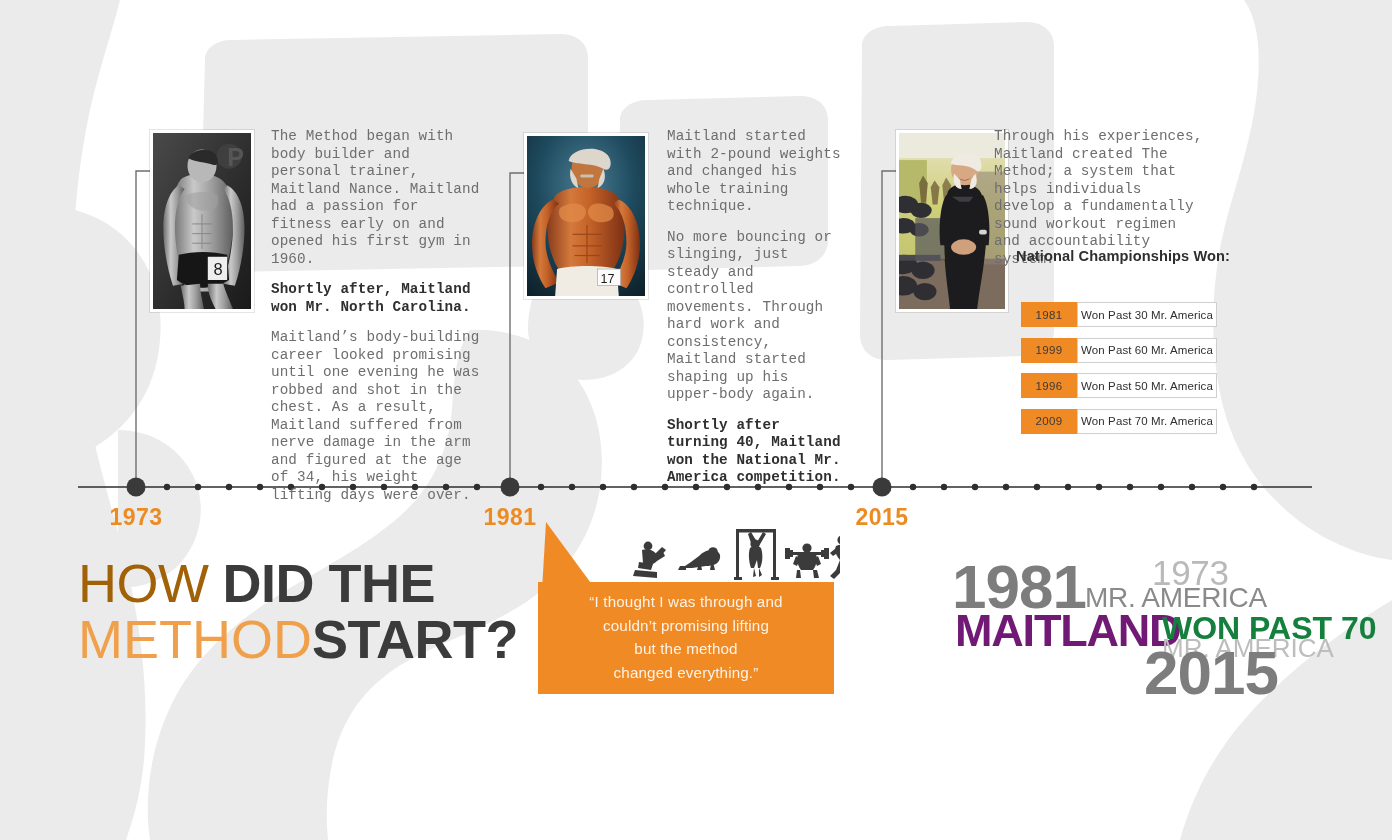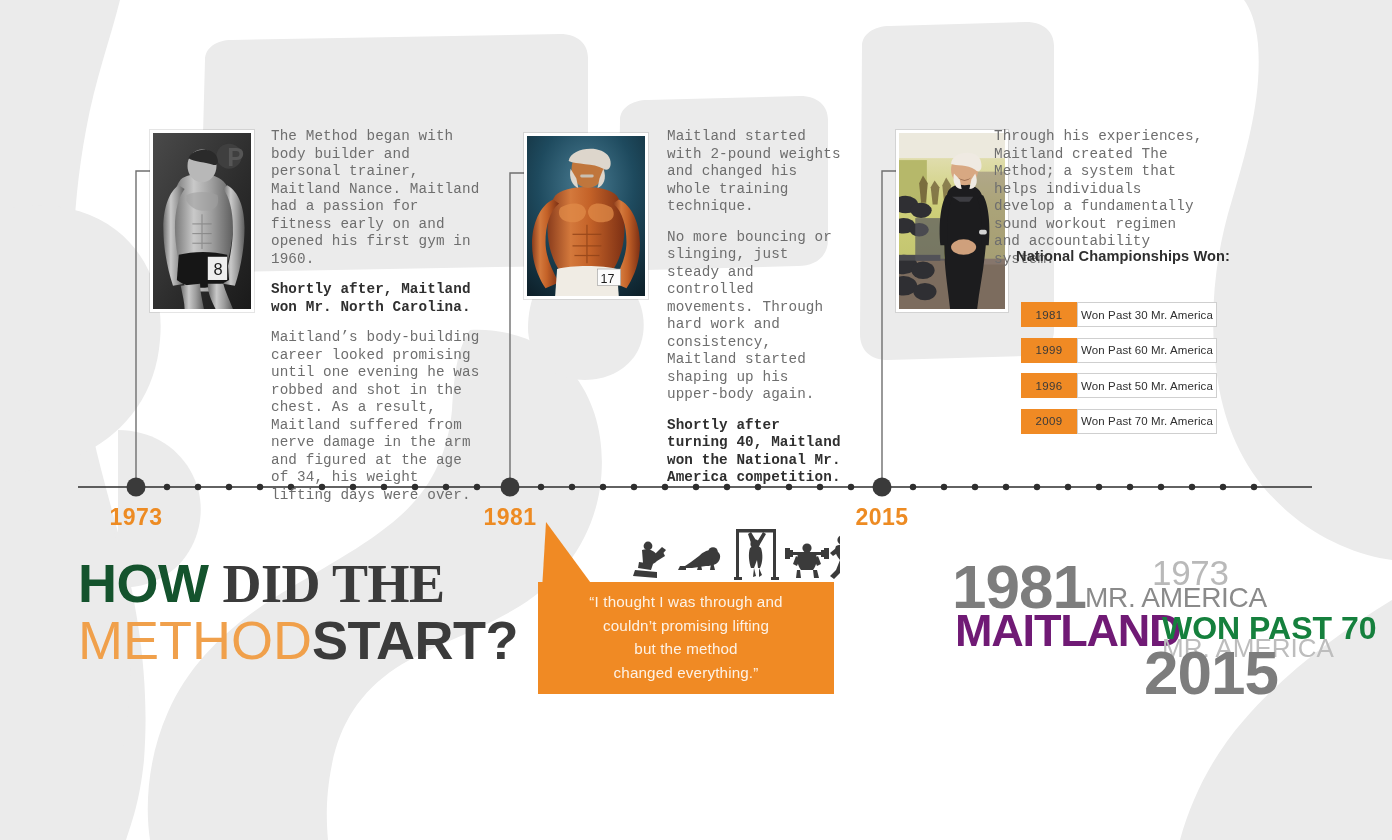--- a/index.html
+++ b/index.html
@@ -61,21 +61,21 @@
   .champ-desc {
     flex:1; background:#ffffff; border:1px solid #cfcfcf;
     color:#2f2f2f; font-size:11.5px;
     display:flex; align-items:center; justify-content:center;
     letter-spacing:0.1px;
   }
 
   
   .headline { position:absolute; z-index:8; line-height:0.93; white-space:nowrap; }
   .headline .l1, .headline .l2 { display:block; font-size:54px; }
-  .hl-orange-bold { color:#14532d; font-weight:bold; letter-spacing:-0.5px; }
+  .hl-orange-bold { color:#a16207; font-weight:normal; letter-spacing:-0.5px; }
   .hl-dark-bold   { color:#3b3b3b; font-weight:bold; letter-spacing:-0.5px; }
   .hl-orange-thin { color:#F0A04B; font-weight:normal; letter-spacing:0px; }
 
   
   .callout-layer { position:absolute; z-index:7; }
   .callout-text {
     position:absolute; z-index:9;
     color:#fdf2e6; font-size:15.2px; line-height:23.5px;
     text-align:center; width:296px; letter-spacing:0.15px;
   }
@@ -376,21 +376,21 @@
       <div class="champ-desc">Won Past 50 Mr. America</div>
     </div>
     <div class="champ-row">
       <div class="champ-year">2009</div>
       <div class="champ-desc">Won Past 70 Mr. America</div>
     </div>
   </div>
 
   <div class="headline" style="left:78px; top:558px;">
     <span class="l1">
-      <span class="hl-orange-bold">HOW</span><span class="hl-dark-bold" style="margin-left:14px;font-family:Liberation Serif, serif;">DID THE</span>
+      <span class="hl-orange-bold">HOW</span><span class="hl-dark-bold" style="margin-left:14px;">DID THE</span>
     </span>
     <span class="l2" style="margin-top:6px;">
       <span class="hl-orange-thin">METHOD</span><span class="hl-dark-bold">START?</span>
     </span>
   </div>
 
   <svg class="callout-layer" style="left:538px; top:522px; width:300px; height:175px;" viewBox="0 0 300 175">
     <path d="M7,0 L0,68 L300,68 L300,0 Z" fill="none"></path>
     <path d="M8,0 L58,68 L4,68 Z" fill="#F08A24"></path>
     <rect x="0" y="60" width="296" height="112" fill="#F08A24"></rect>

